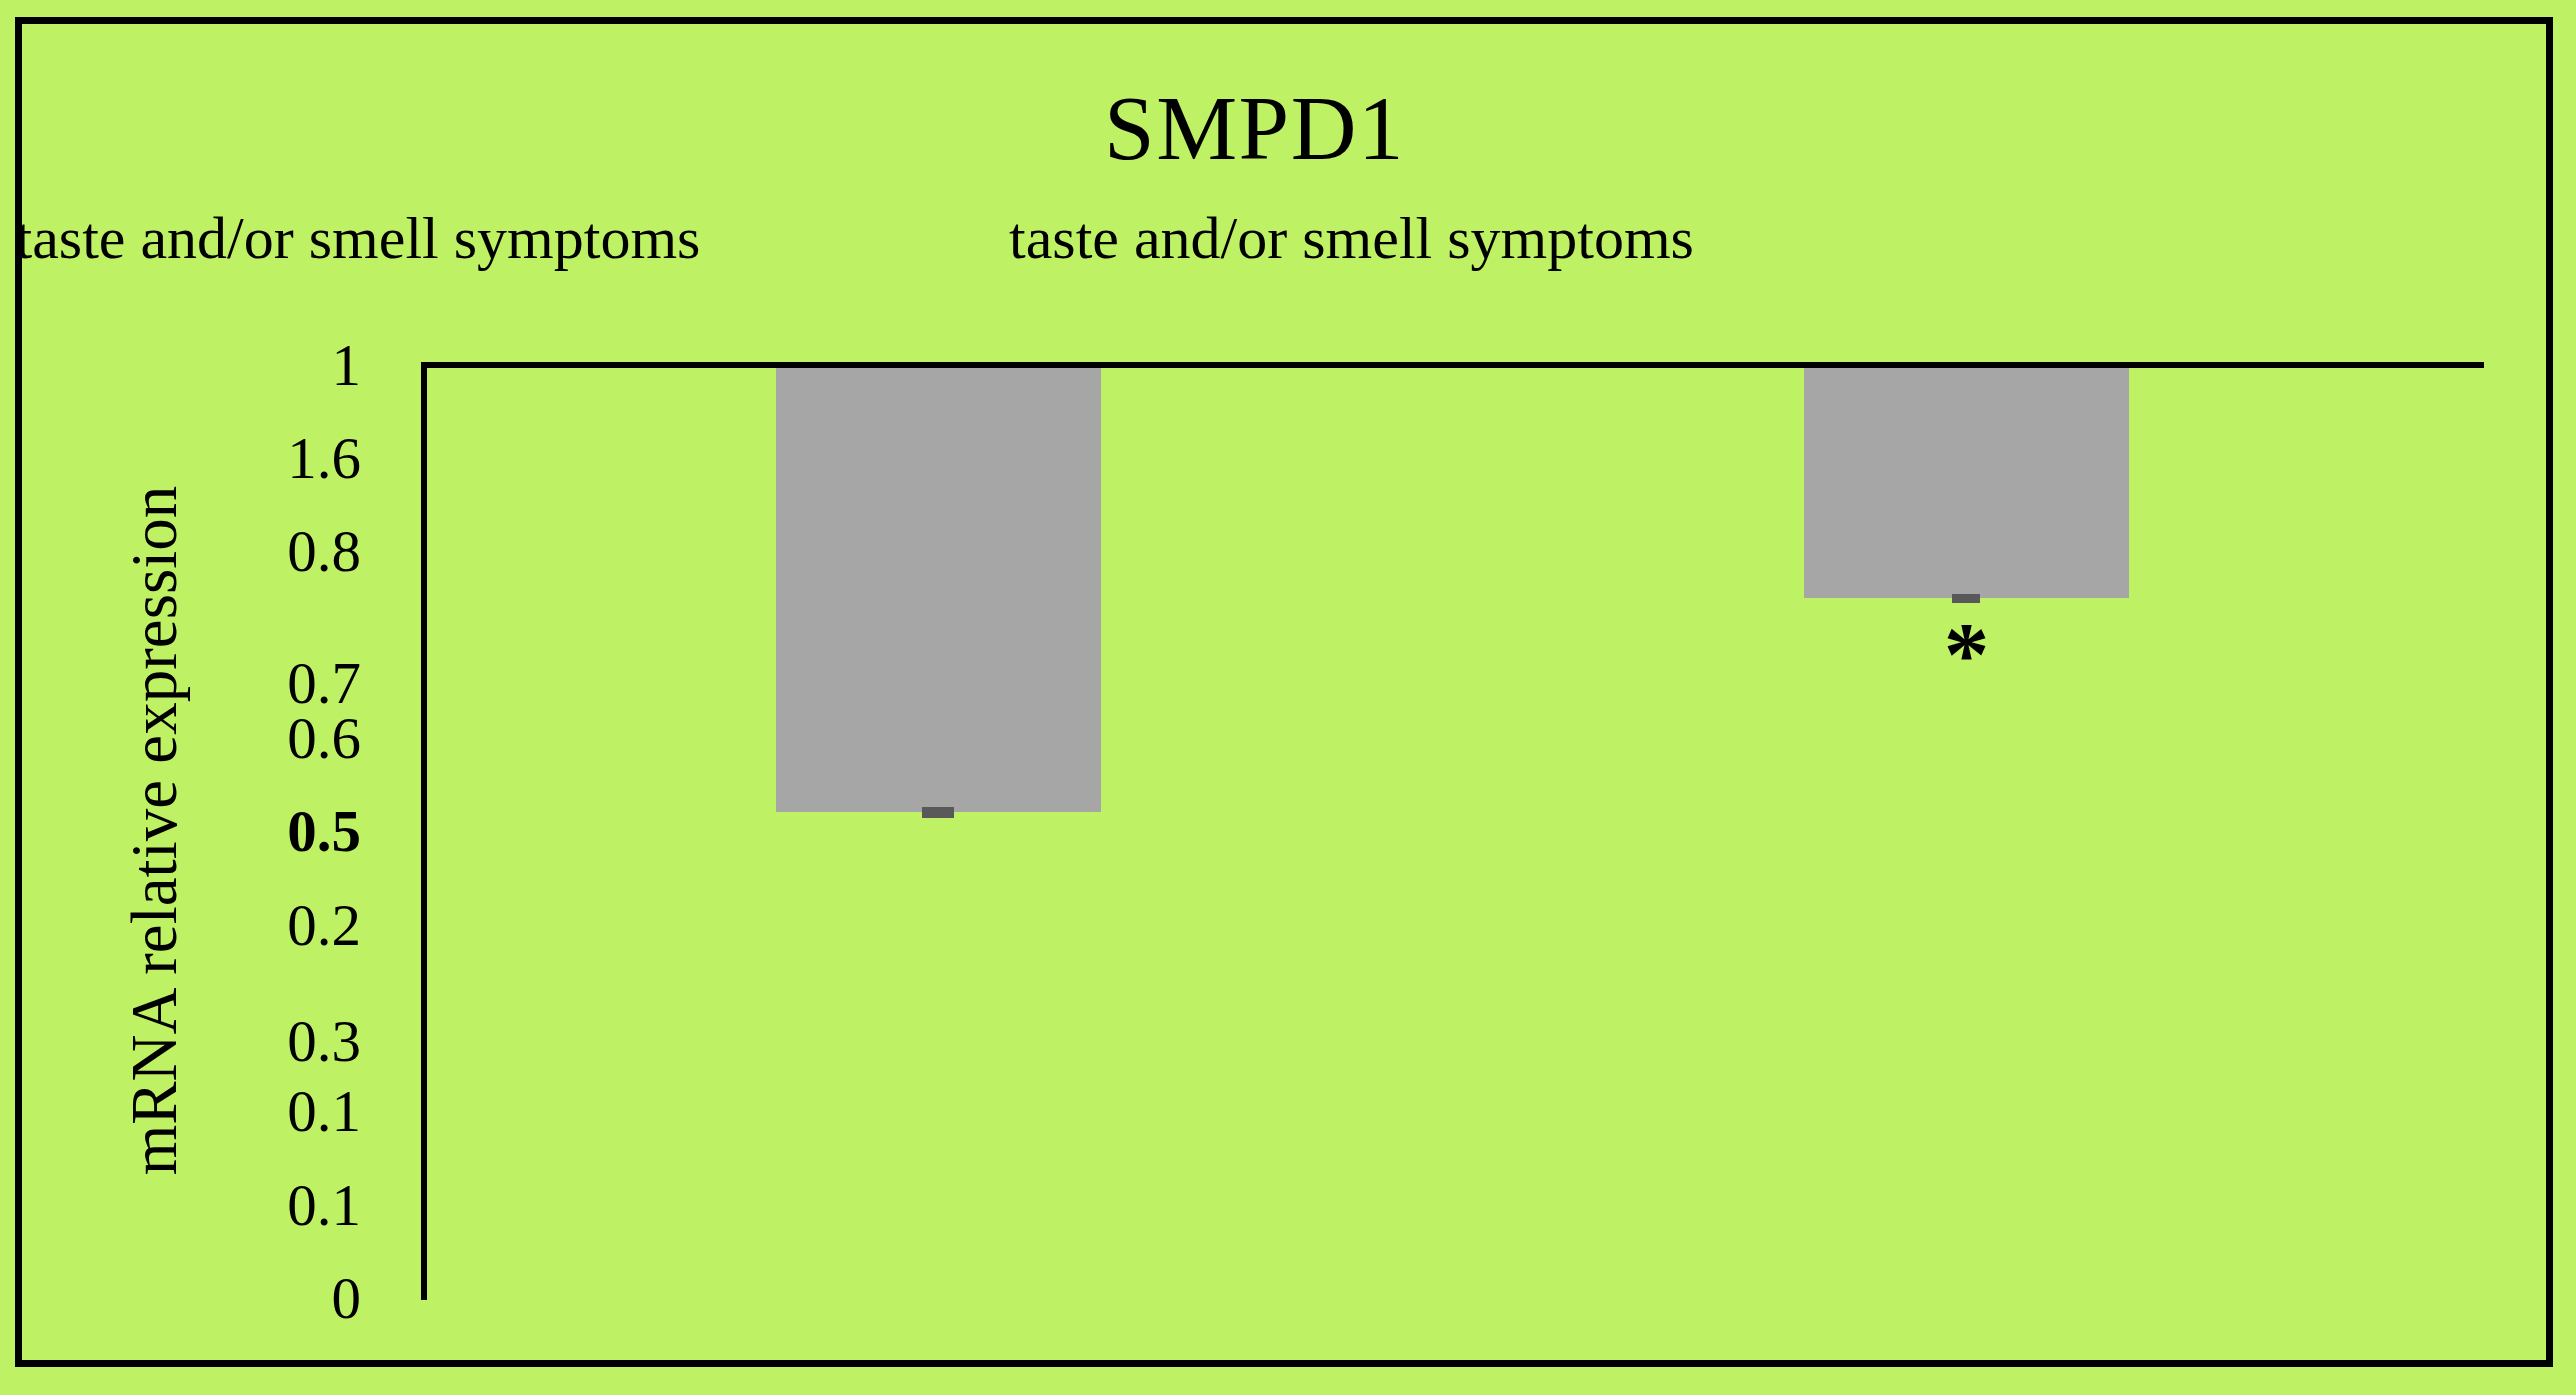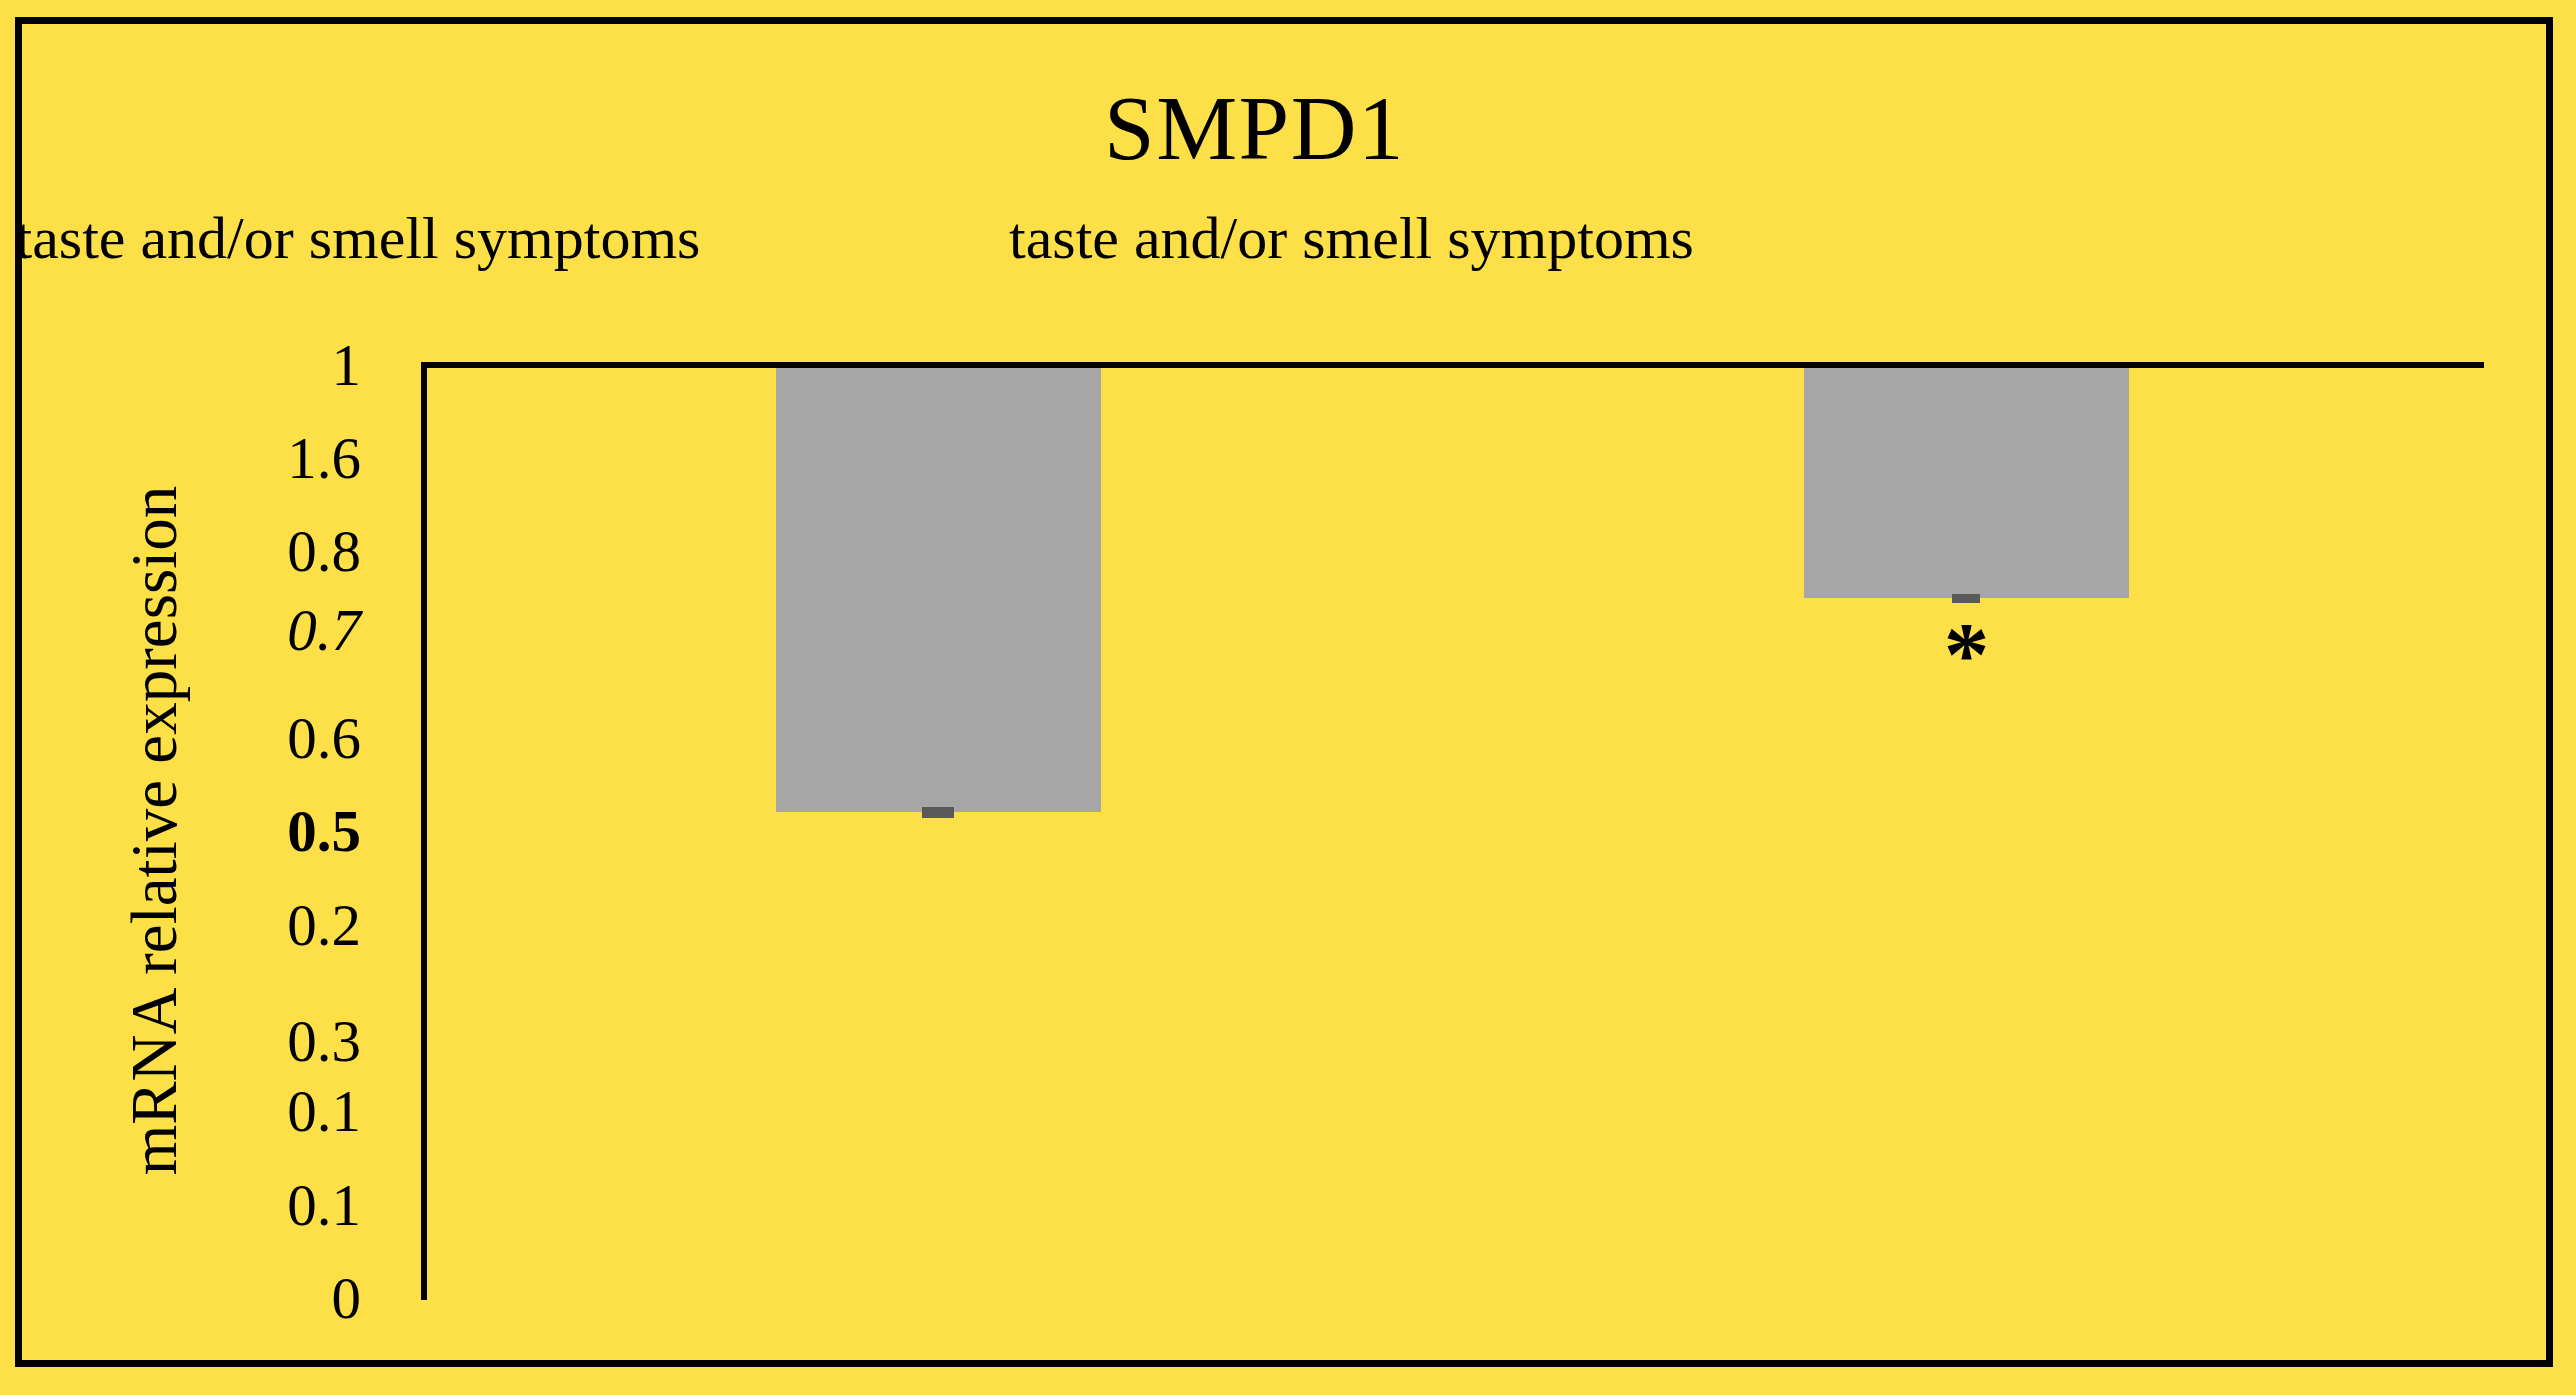--- a/index.html
+++ b/index.html
@@ -1,19 +1,19 @@
 <!DOCTYPE html>
 <html style="font-size:12.3px"><head>
 <meta charset="utf-8">
 <style>
   html,body{margin:0;padding:0;background:#ffffff;}
   #canvas{
     position:relative;
     width:2576px;height:1396px;
-    background:#fde047;
+    background:#bef264;
     font-family:"Liberation Serif","DejaVu Serif",serif;
     overflow:hidden;
   }
   .frame{
     position:absolute;left:15.4px;top:17px;width:2538px;height:1350px;
     border:7px solid #000;box-sizing:border-box;
   }
   .chart-title{
     position:absolute;left:792px;top:77px;width:925px;
     text-align:center;font-size:91px;line-height:1.15;color:#000;
@@ -63,21 +63,21 @@
 
   <div class="y-axis-title">mRNA relative expression</div>
 
   <div class="axis-h"></div>
   <div class="axis-v"></div>
 
   <div id="yticks">
       <div class="ytick" style="top: 365px;">1</div>
       <div class="ytick" style="top: 458px;">1.6</div>
       <div class="ytick" style="top: 551px; text-align: right;">0.8</div>
-      <div class="ytick" style="top: 630px; font-style: italic;">0.7</div>
+      <div class="ytick" style="top: 683px;">0.7</div>
       <div class="ytick" style="top: 738px;">0.6</div>
       <div class="ytick" style="top: 831px; font-weight: bold;">0.5</div>
       <div class="ytick" style="top: 925px;">0.2</div>
       <div class="ytick" style="top: 1041px;">0.3</div>
       <div class="ytick" style="top: 1111px;">0.1</div>
       <div class="ytick" style="top: 1205px;">0.1</div>
       <div class="ytick" style="top: 1298px;">0</div>
     </div>
   <div id="plot">
       <div class="bar" style="left: 776px; top: 368px; width: 325px; height: 444px; background: rgb(166, 166, 166);"></div>

